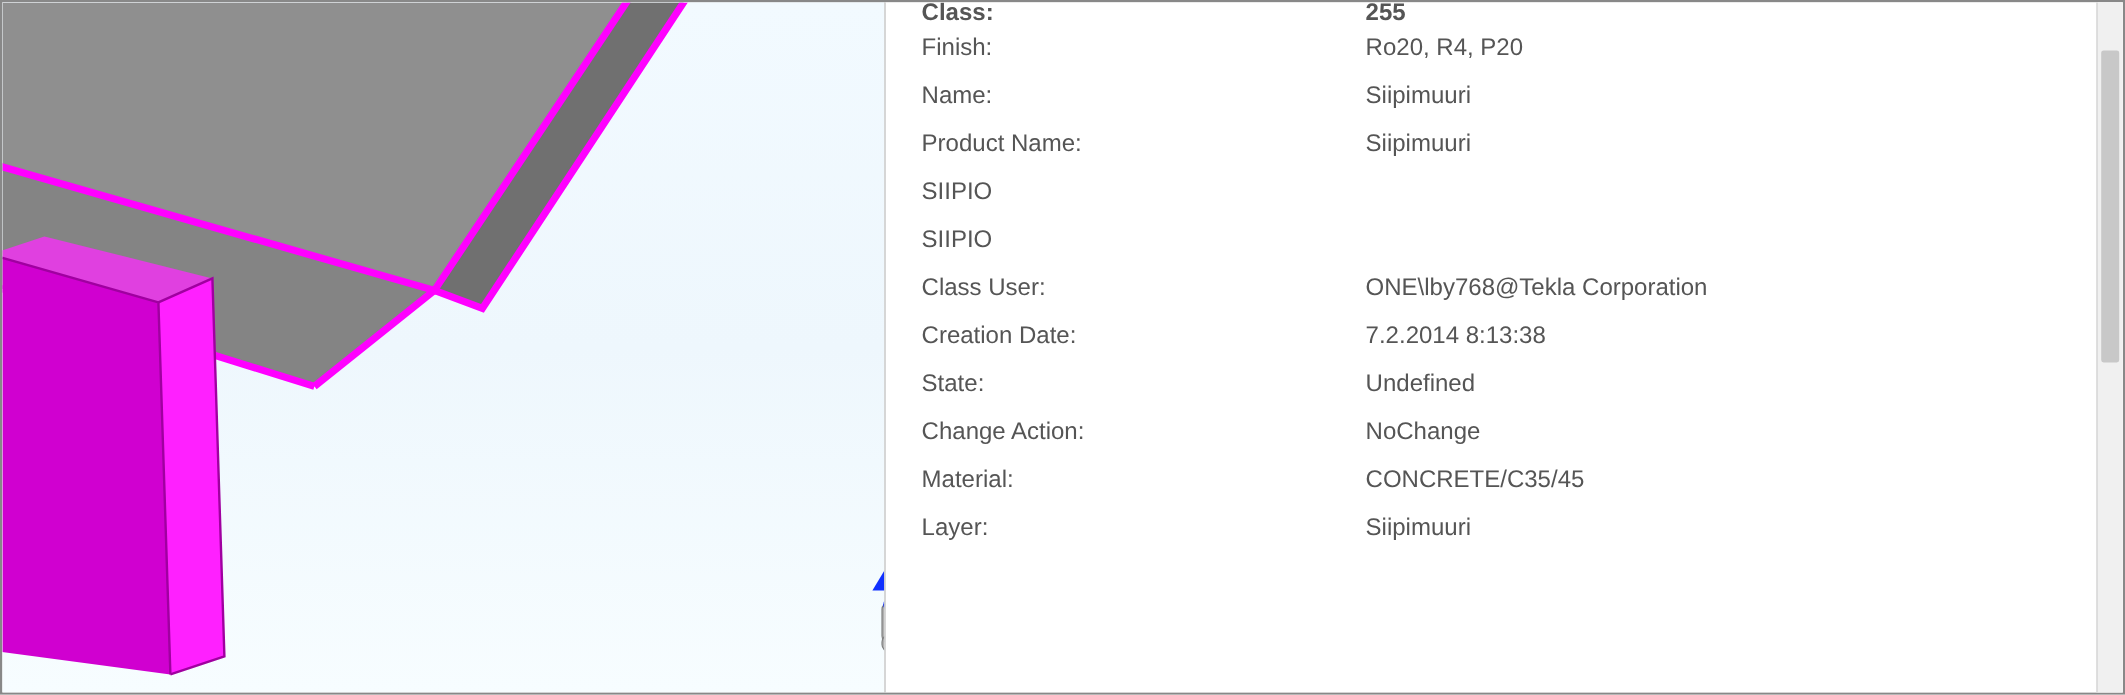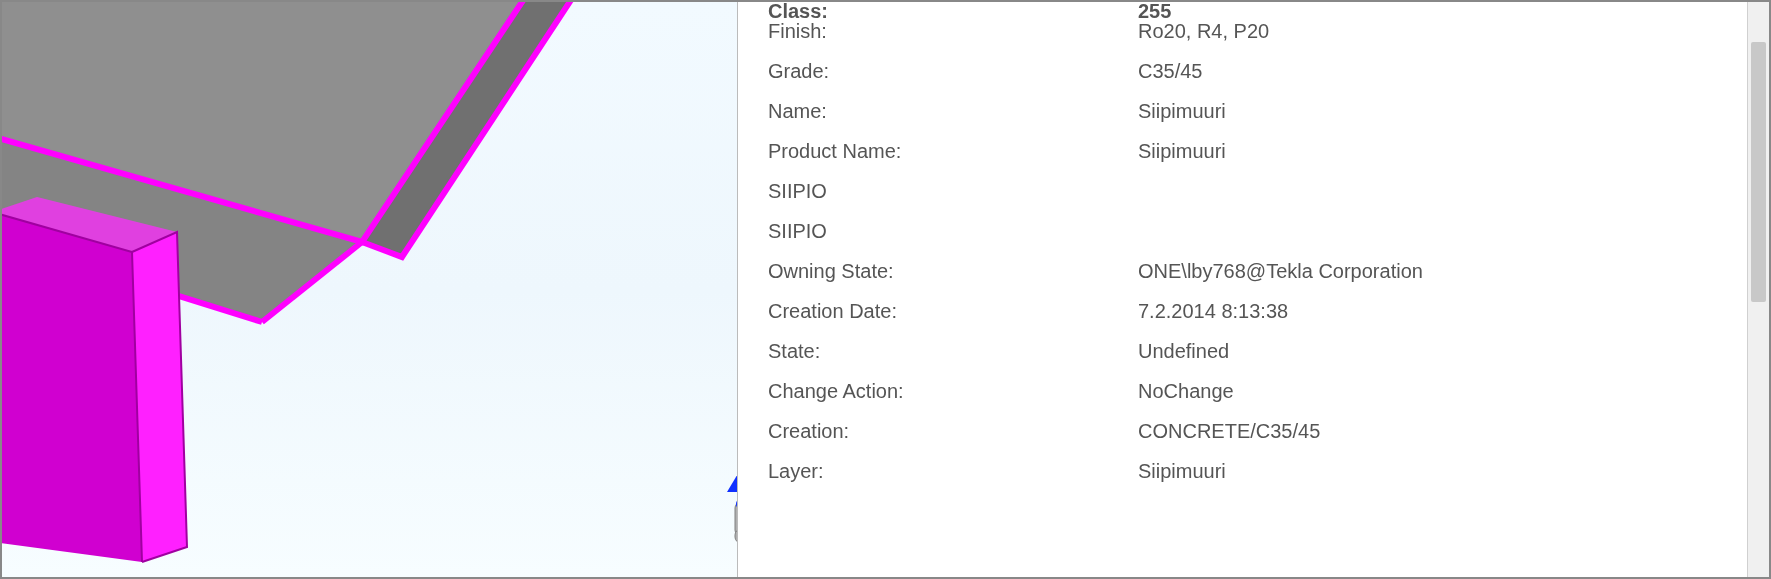--- a/index.html
+++ b/index.html
@@ -31,21 +31,21 @@
     border-left: 1px solid #d0d0d0;
   }
   .scroll-thumb {
     position: absolute;
     left: 3px; right: 3px;
     top: 40px; height: 260px;
     background: #c8c8c8;
     border-radius: 2px;
   }
   .props { padding-top: 0; }
-  .row { display: flex; height: 40px; align-items: flex-start; }
+  .row { display: flex; height: 40px; align-items: center; }
   .row.cut { height: 18px; align-items: center; overflow: hidden; font-weight: bold; } 
   .key { width: 370px; flex-shrink: 0; color: #555; }
   .val { color: #555; }
 </style>
 </head>
 <body>
 
 <div class="container">
 
   <div class="viewport">
@@ -94,55 +94,51 @@
     <div class="props">
       <div class="row cut">
         <div class="key">Class:</div>
         <div class="val">255</div>
       </div>
       <div class="row">
         <div class="key">Finish:</div>
         <div class="val">Ro20, R4, P20</div>
       </div>
       <div class="row">
-        <div class="key">Grade:</div>
-        <div class="val">C35/45</div>
-      </div>
-      <div class="row">
         <div class="key">Name:</div>
         <div class="val">Siipimuuri</div>
       </div>
       <div class="row">
         <div class="key">Product Name:</div>
         <div class="val">Siipimuuri</div>
       </div>
       <div class="row">
         <div class="val">SIIPIO</div>
       </div>
       <div class="row">
         <div class="val">SIIPIO</div>
       </div>
       <div class="row">
-        <div class="key">Owning State:</div>
+        <div class="key">Class User:</div>
         <div class="val">ONE\lby768@Tekla Corporation</div>
       </div>
       <div class="row">
         <div class="key">Creation Date:</div>
         <div class="val">7.2.2014 8:13:38</div>
       </div>
       <div class="row">
         <div class="key">State:</div>
         <div class="val">Undefined</div>
       </div>
       <div class="row">
         <div class="key">Change Action:</div>
         <div class="val">NoChange</div>
       </div>
       <div class="row">
-        <div class="key">Creation:</div>
+        <div class="key">Material:</div>
         <div class="val">CONCRETE/C35/45</div>
       </div>
       <div class="row">
         <div class="key">Layer:</div>
         <div class="val">Siipimuuri</div>
       </div>
     </div>
 
     <div class="scrollbar">
       <div class="scroll-thumb"></div>

